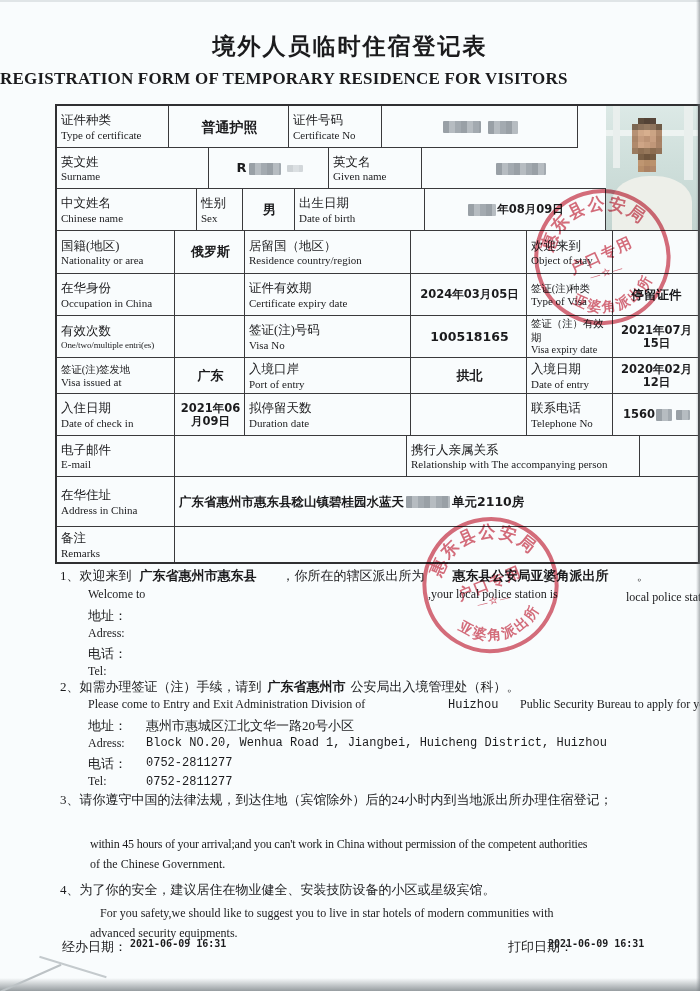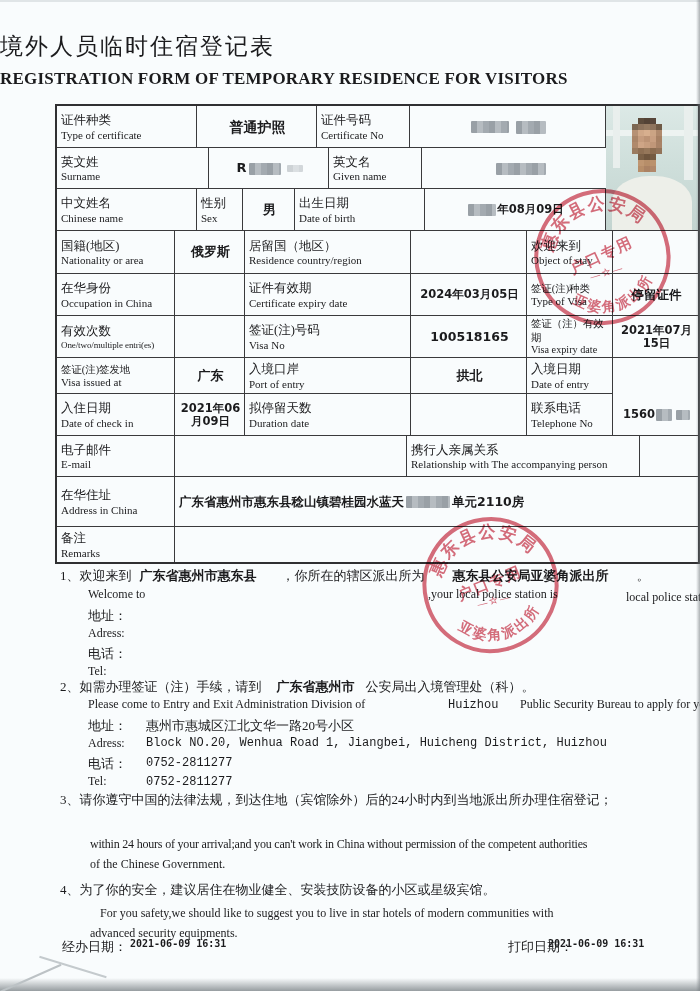--- a/index.html
+++ b/index.html
@@ -1,20 +1,20 @@
 <!DOCTYPE html>
 <html><head>
 <meta charset="utf-8">
 <style>
 *{margin:0;padding:0;box-sizing:border-box}
 html,body{width:700px;height:991px}
 body{font-family:"Liberation Serif",serif;color:#1b1b1d;background:#dfe3e5}
 .page{position:relative;width:700px;height:991px;background:#f9fcfd;overflow:hidden}
 .abs{position:absolute}
-.title-cn{top:31px;left:0;width:100%;font-size:23px;font-weight:400;letter-spacing:2px}
+.title-cn{top:31px;left:0;width:100%;text-align:center;font-size:23px;font-weight:700;letter-spacing:2px}
 .title-en{top:69px;left:0;width:100%;text-align:left;font-size:17px;font-weight:700;letter-spacing:.2px}
 
 .form{position:absolute;left:55px;top:104px;width:645px;border:2px solid #303032;z-index:1}
 .r{display:flex}
 .c{border-right:1.5px solid #3a3a3c;border-bottom:1.5px solid #3a3a3c;padding:2px 2px 1px 4px;overflow:hidden}
 .c.last{border-right:none}
 .r.lastrow .c{border-bottom:none}
 .lbl{display:flex;flex-direction:column;justify-content:center}
 .cn{font-size:12.5px;line-height:1.3}
 .en{font-size:11px;line-height:1.2}
@@ -64,21 +64,21 @@
 <body>
 
 <div class="page">
 
   <div class="abs title-cn">境外人员临时住宿登记表</div>
   <div class="abs title-en">REGISTRATION FORM OF TEMPORARY RESIDENCE FOR VISITORS</div>
 
   <div class="form">
 
     <div class="r" style="height:42px">
-      <div class="c lbl" style="width:140px">
+      <div class="c lbl" style="width:112px">
           <span class="cn">证件种类</span>
           <span class="en">Type of certificate</span>
         </div>
       <div class="c val" style="width:120px;font-size:14px">普通护照</div>
       <div class="c lbl" style="width:93px">
           <span class="cn">证件号码</span>
           <span class="en">Certificate No</span>
         </div>
       <div class="c val" style="width:196px">
           <span class="rdx" style="width:38px"></span>
@@ -187,20 +187,21 @@
       <div class="c val" style="width:70px">广东</div>
       <div class="c lbl" style="width:166px">
           <span class="cn">入境口岸</span>
           <span class="en">Port of entry</span>
         </div>
       <div class="c val" style="width:116px">拱北</div>
       <div class="c lbl" style="width:86px">
           <span class="cn">入境日期</span>
           <span class="en">Date of entry</span>
         </div>
+      <div class="c val last d" style="width:85px">2020年02月12日</div>
     </div>
 
     <div class="r" style="height:42px">
       <div class="c lbl" style="width:118px">
           <span class="cn">入住日期</span>
           <span class="en">Date of check in</span>
         </div>
       <div class="c val d" style="width:70px">2021年06月09日</div>
       <div class="c lbl" style="width:166px">
           <span class="cn">拟停留天数</span>
@@ -270,37 +271,37 @@
   <span class="abs ten" style="left:88px;top:587px">Welcome to</span>
   <span class="abs ten" style="left:428px;top:587px">,your local police station is</span>
   <span class="abs ten" style="left:626px;top:590px">local police stat</span>
   <span class="abs tcn" style="left:88px;top:607px">地址：</span>
   <span class="abs ten" style="left:88px;top:626px">Adress:</span>
   <span class="abs tcn" style="left:88px;top:645px">电话：</span>
   <span class="abs ten" style="left:88px;top:664px">Tel:</span>
 
   <div class="abs" style="left:60px;top:677px;width:638px;white-space:nowrap">
     <span class="tcn">2、如需办理签证（注）手续，请到</span>
-    <span class="bcn" style="margin-left:11px">广东省惠州市</span>
-    <span class="tcn" style="margin-left:7px">公安局出入境管理处（科）。</span>
+    <span class="bcn" style="margin-left:2px">广东省惠州市</span>
+    <span class="tcn" style="margin-left:1px">公安局出入境管理处（科）。</span>
   </div>
   <span class="abs ten" style="left:88px;top:697px">Please come  to Entry and Exit Administration Division of</span>
   <span class="abs mono" style="left:448px;top:698px">Huizhou</span>
   <span class="abs ten" style="left:520px;top:697px">Public Security Bureau to apply for your visa.</span>
   <span class="abs tcn" style="left:88px;top:717px">地址：</span>
   <span class="abs tcn" style="left:146px;top:717px">惠州市惠城区江北文华一路20号小区</span>
   <span class="abs ten" style="left:88px;top:736px">Adress:</span>
   <span class="abs mono" style="left:146px;top:736px">Block NO.20, Wenhua Road 1, Jiangbei, Huicheng District, Huizhou</span>
   <span class="abs tcn" style="left:88px;top:755px">电话：</span>
   <span class="abs mono" style="left:146px;top:756px">0752-2811277</span>
   <span class="abs ten" style="left:88px;top:774px">Tel:</span>
   <span class="abs mono" style="left:146px;top:775px">0752-2811277</span>
 
   <span class="abs tcn" style="left:60px;top:791px">3、请你遵守中国的法律法规，到达住地（宾馆除外）后的24小时内到当地派出所办理住宿登记；</span>
-  <span class="abs ten" style="left:90px;top:837px;letter-spacing:-.2px">within 24 hours of your arrival;and you can't work in China without permission of the competent authorities</span>
+  <span class="abs ten" style="left:90px;top:837px;letter-spacing:-.2px">within 45 hours of your arrival;and you can't work in China without permission of the competent authorities</span>
   <span class="abs ten" style="left:90px;top:857px">of the Chinese Government.</span>
 
   <span class="abs tcn" style="left:60px;top:881px">4、为了你的安全，建议居住在物业健全、安装技防设备的小区或星级宾馆。</span>
   <span class="abs ten" style="left:100px;top:906px">For you safety,we should like to suggest you to live in star hotels of modern communities with</span>
   <span class="abs ten" style="left:90px;top:926px">advanced security equipments.</span>
 
   <span class="abs tcn" style="left:62px;top:938px">经办日期：</span>
   <span class="abs fval" style="left:130px;top:938px">2021-06-09 16:31</span>
   <span class="abs tcn" style="left:508px;top:938px">打印日期：</span>
   <span class="abs fval" style="left:548px;top:938px">2021-06-09 16:31</span>

